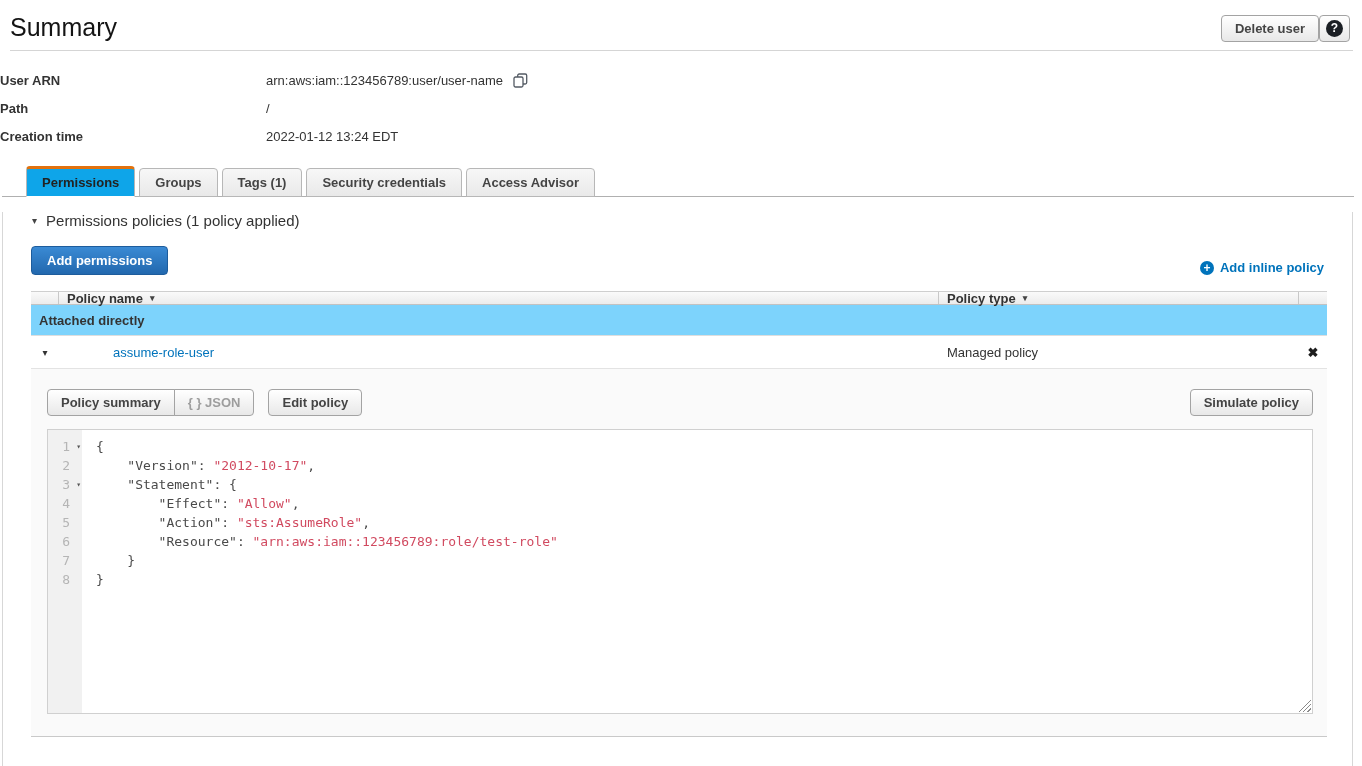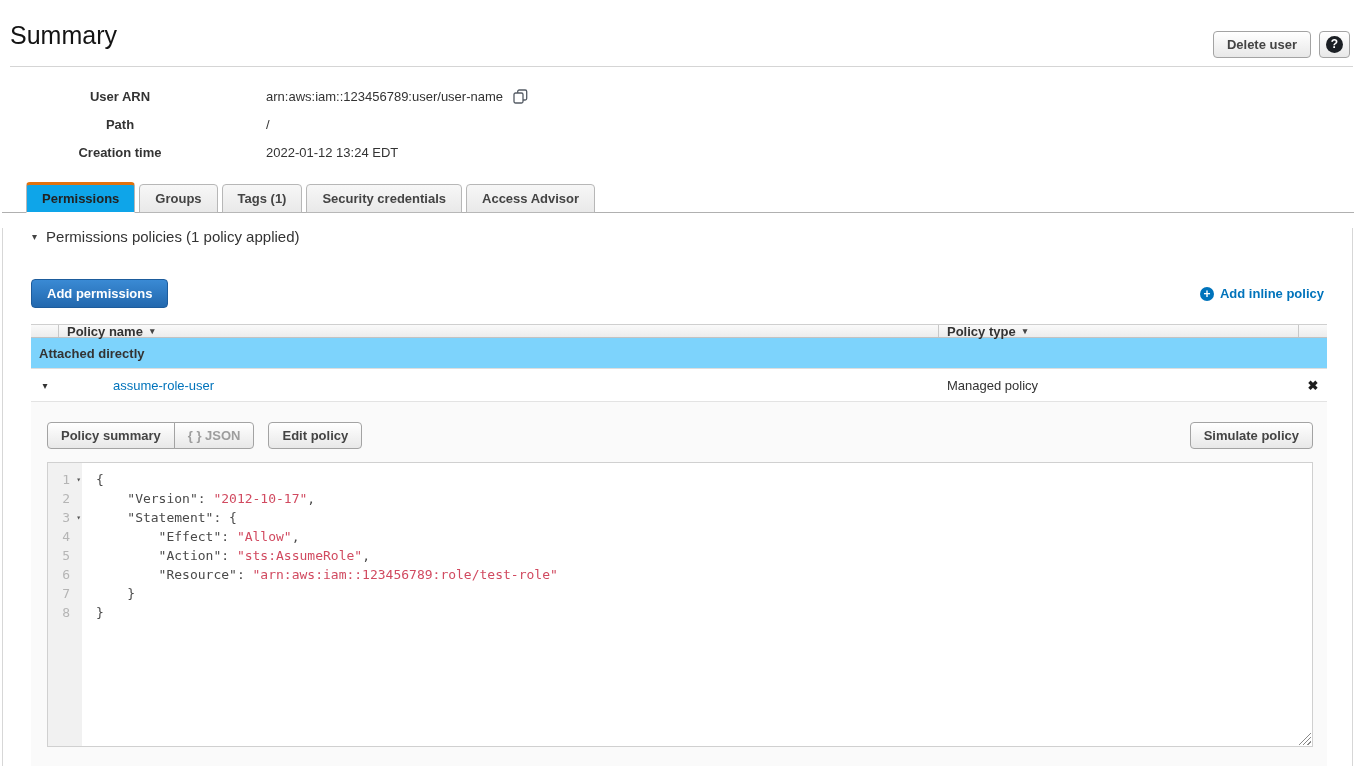--- a/index.html
+++ b/index.html
@@ -11,41 +11,41 @@
     font-family: "Liberation Sans", sans-serif;
     font-size: 13px;
     color: #333;
   }
   
   .page-header {
     display: flex; justify-content: space-between; align-items: center;
     padding: 12px 12px 0 10px;
   }
   .page-title { font-size: 25px; font-weight: 400; color: #141414; margin: 0; line-height: 30px; }
-  .header-actions { display: flex; gap: 8px; align-items: center; margin-top: 19px; }
+  .header-actions { display: flex; align-items: center; margin-top: 3px; }
   .btn {
     display: inline-flex; align-items: center; justify-content: center;
     background: linear-gradient(#ffffff, #e8e8e8);
     border: 1px solid #a3a3a3; border-radius: 4px;
     color: #444; font-weight: bold; font-size: 13px;
     padding: 5px 13px; cursor: pointer; white-space: nowrap;
     font-family: "Liberation Sans", sans-serif;
   }
   .btn-help { padding: 4px 6px; }
   .help-circle {
     display: inline-block; width: 17px; height: 17px; border-radius: 50%;
     background: #1b1f24; color: #fff; font-size: 12px; font-weight: bold;
     text-align: center; line-height: 17px;
   }
   .header-divider { height: 1px; background: #d5d5d5; margin: 8px 9px 0 10px; }
 
   
   .user-details { margin-top: 15px; }
   .u-row { display: flex; align-items: center; height: 28px; }
-  .u-label { width: 240px; text-align: center; font-weight: bold; color: #333; flex: none; }
+  .u-label { width: 240px; text-align: left; font-weight: bold; color: #333; flex: none; }
   .u-value { margin-left: 26px; color: #333; }
   .copy-icon { margin-left: 10px; cursor: pointer; display: inline-flex; align-items: center; }
 
   
   .tab-strip {
     display: flex; align-items: flex-end;
     margin: 16px 8px 0 2px;
     border-bottom: 1px solid #b0b0b0;
     position: relative;
   }
@@ -65,21 +65,21 @@
     margin-left: 24px;
   }
 
   
   .tab-panel {
     margin-left: 2px; width: 1351px; height: 577px;
     border-left: 1px solid #d7d7d7; border-right: 1px solid #d7d7d7;
   }
   .section-header { margin: 15px 0 0 29px; font-size: 15px; color: #333; cursor: pointer; display: flex; align-items: center; }
   .section-header .caret { font-size: 10px; color: #444; margin-right: 9px; }
-  .actions-row { margin: 34px 28px 0 28px; display: flex; justify-content: space-between; align-items: center; gap: 46px; }
+  .actions-row { margin: 17px 28px 0 28px; display: flex; justify-content: space-between; align-items: flex-end; gap: 46px; }
   .btn-primary {
     background: linear-gradient(#3a8ad4, #2268ae);
     border: 1px solid #1d5c9c; color: #fff;
     padding: 6px 15px;
   }
   .inline-policy-link {
     color: #0073bb; font-weight: bold; cursor: pointer; text-decoration: none;
     display: inline-flex; align-items: center; gap: 6px;
   }
   .plus-icon {

